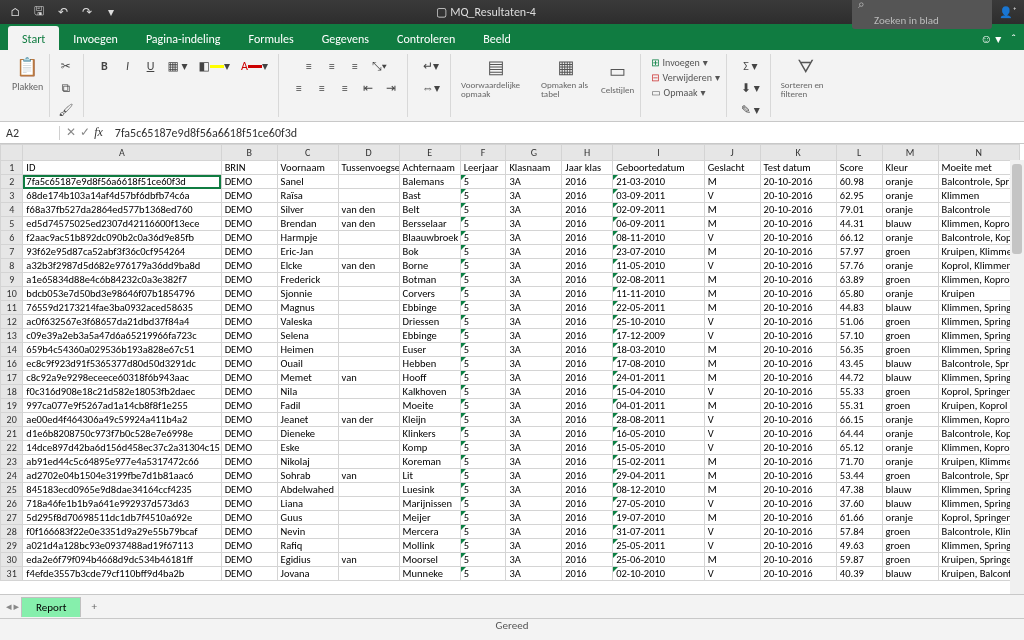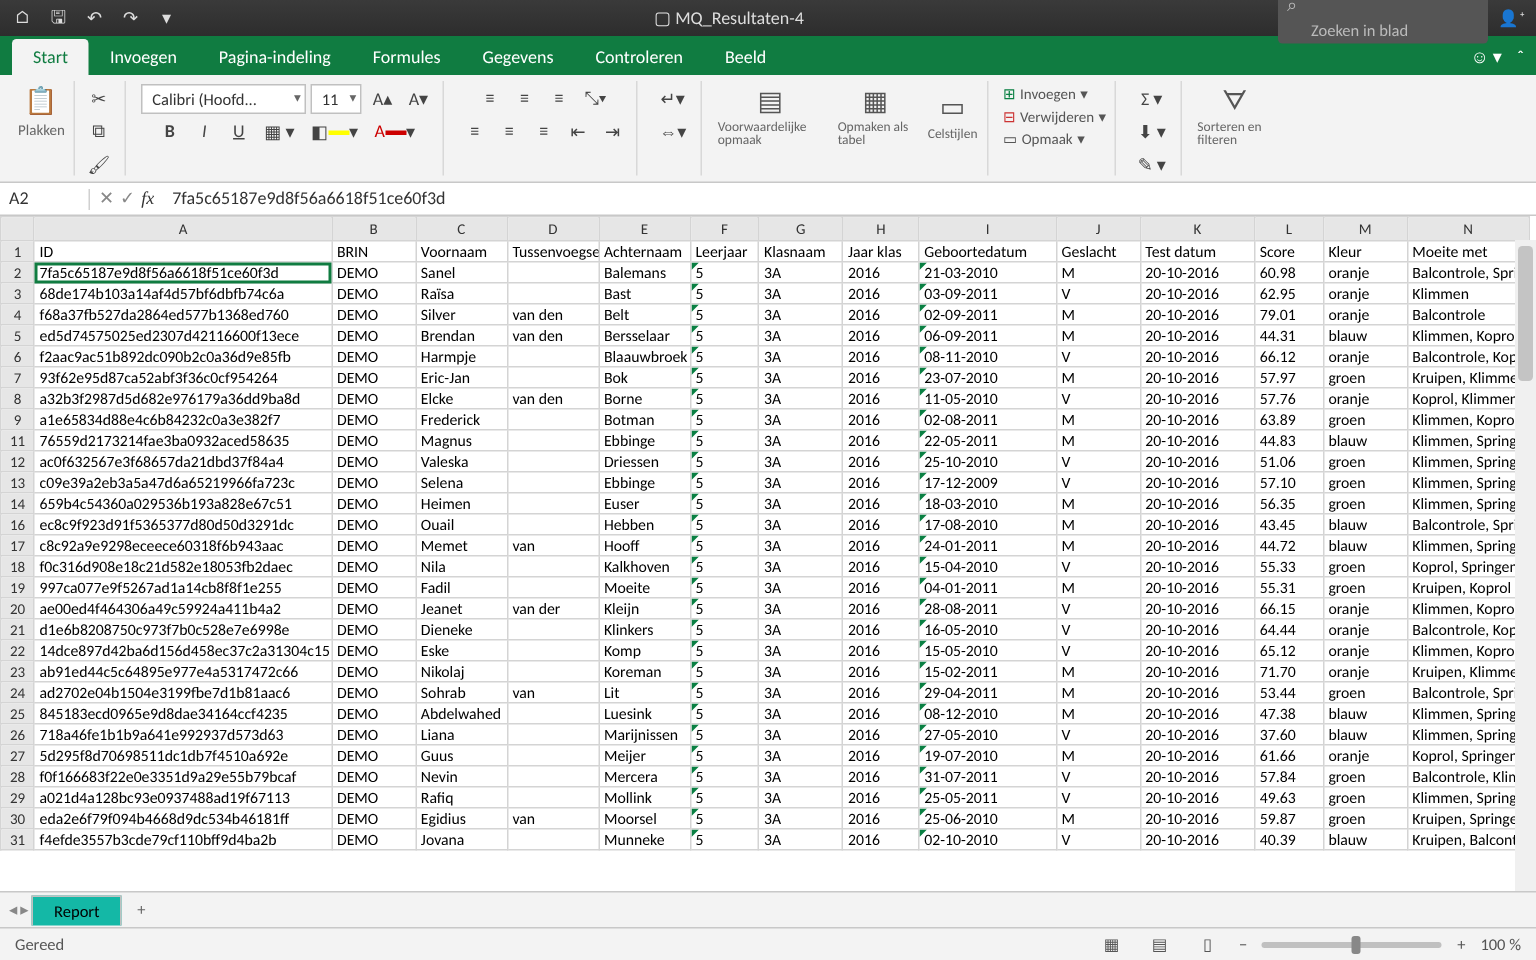--- a/index.html
+++ b/index.html
@@ -51,26 +51,26 @@
   .corner { width:22px; background:#e6e6e6; }
   .selcell { outline:2px solid #107c41; outline-offset:-2px; background:#fff; }
   .grid tbody tr:first-child td { font-weight:normal; }
   
   .tri { position:relative; }
   .tri::before { content:""; position:absolute; top:0; left:0; border-top:5px solid #0a8043; border-right:5px solid transparent; }
 
   
   .sheetbar { height:24px; background:#f3f3f3; border-top:1px solid #c8c8c8; display:flex; align-items:center; font-size:11px; padding:0 6px; gap:2px; }
   .sheet-nav { display:flex; gap:2px; color:#888; }
-  .sheet-tab { background:#14b8a6; border:1px solid #c0c0c0; border-bottom:none; padding:3px 14px; font-size:11px; }
+  .sheet-tab { background:#86efac; border:1px solid #c0c0c0; border-bottom:none; padding:3px 14px; font-size:11px; }
   .sheet-add { padding:2px 8px; color:#666; }
   .sheetbar-spacer { flex:1; }
 
   
-  .statusbar { height:22px; background:#f3f3f3; border-top:1px solid #c8c8c8; display:flex; align-items:center; font-size:11px; color:#555; padding:0 10px; gap:10px; }
+  .statusbar { height:22px; background:#f3f3f3; border-top:1px solid #c8c8c8; display:flex; align-items:center; font-size:11px; color:#555; padding:0 10px; gap:10px;flex-direction:column; }
   .statusbar .spacer { flex:1; }
   .view-btn { width:22px; height:16px; display:flex; align-items:center; justify-content:center; border:1px solid transparent; }
   .zoom-slider { width:120px; height:4px; background:#c0c0c0; position:relative; border-radius:2px; }
   .zoom-slider .thumb { position:absolute; top:-4px; left:50%; width:6px; height:12px; background:#888; border-radius:2px; }
 
   
   .vscroll { position:absolute; right:0; top:16px; bottom:0; width:14px; background:#f0f0f0; }
   .vscroll .thumb { position:absolute; top:4px; left:2px; right:2px; height:90px; background:#c4c4c4; border-radius:3px; }
 </style>
 </head>
@@ -110,26 +110,20 @@
     </div>
   </div>
   <div class="rgroup" style="padding-left:0">
     <div class="stack">
       <span class="btn">✂</span>
       <span class="btn">⧉</span>
       <span class="btn">🖌</span>
     </div>
   </div>
   <div class="rgroup">
-    <div class="rrow">
-      <div class="combo" style="width:110px">Calibri (Hoofd...</div>
-      <div class="combo" style="width:34px">11</div>
-      <span class="btn">A▴</span>
-      <span class="btn">A▾</span>
-    </div>
     <div class="rrow">
       <span class="btn">
           <b>B</b>
         </span>
       <span class="btn">
           <i>I</i>
         </span>
       <span class="btn">
           <u>U</u>
         </span>
@@ -393,20 +387,37 @@
           <td>3A</td>
           <td>2016</td>
           <td class="tri">02-08-2011</td>
           <td>M</td>
           <td>20-10-2016</td>
           <td>63.89</td>
           <td>groen</td>
           <td>Klimmen, Koprol</td>
         </tr>
         <tr>
+          <td class="rowhdr">10</td>
+          <td>bdcb053e7d50bd3e98646f07b1854796</td>
+          <td>DEMO</td>
+          <td>Sjonnie</td>
+          <td></td>
+          <td>Corvers</td>
+          <td class="tri">5</td>
+          <td>3A</td>
+          <td>2016</td>
+          <td class="tri">11-11-2010</td>
+          <td>M</td>
+          <td>20-10-2016</td>
+          <td>65.80</td>
+          <td>oranje</td>
+          <td>Kruipen</td>
+        </tr>
+        <tr>
           <td class="rowhdr">11</td>
           <td>76559d2173214fae3ba0932aced58635</td>
           <td>DEMO</td>
           <td>Magnus</td>
           <td></td>
           <td>Ebbinge</td>
           <td class="tri">5</td>
           <td>3A</td>
           <td>2016</td>
           <td class="tri">22-05-2011</td>

